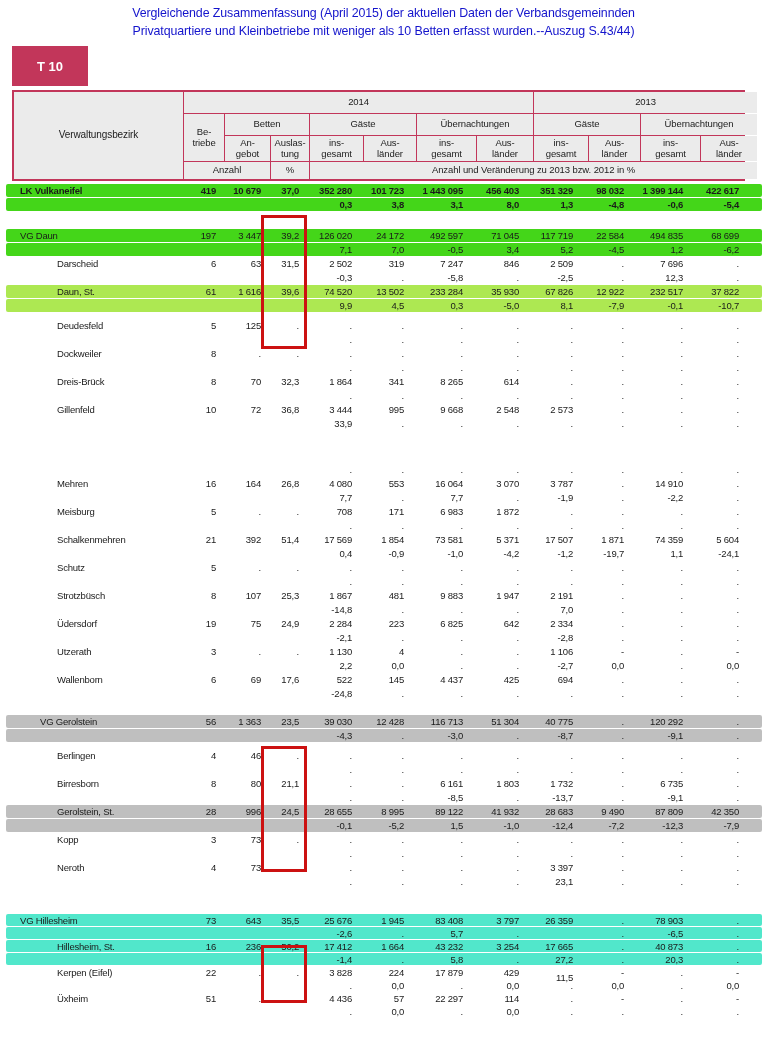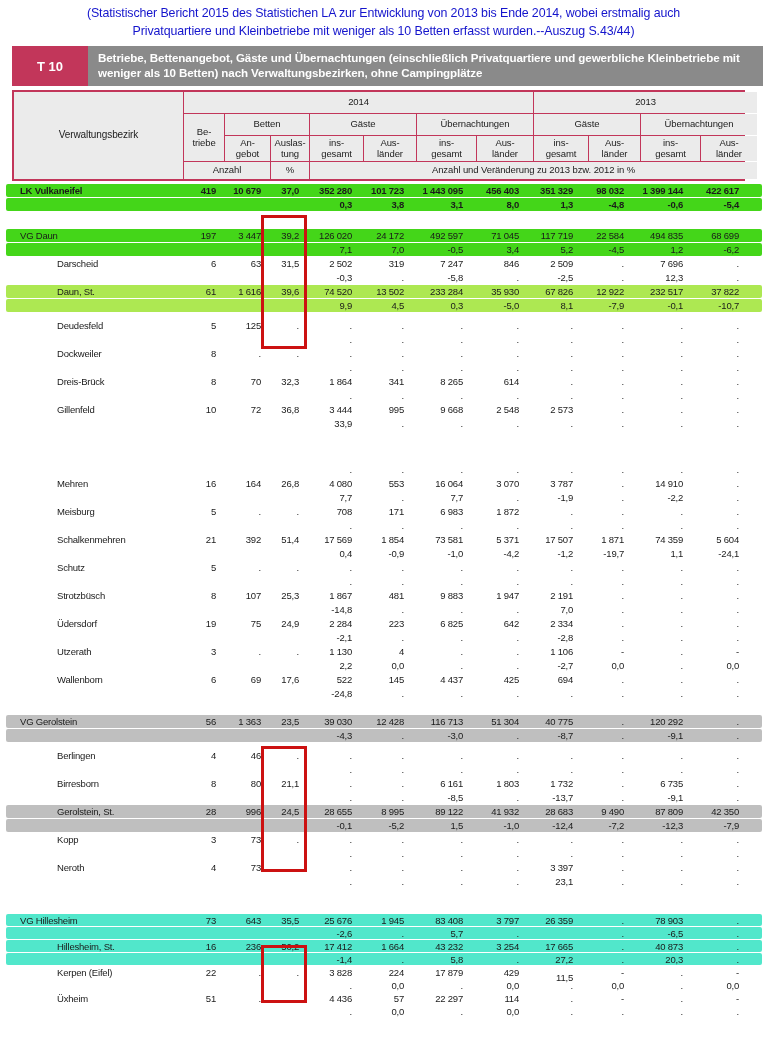--- a/index.html
+++ b/index.html
@@ -61,27 +61,26 @@
   .hl-gray .l::before{background:var(--hl-gray);opacity:.85;}
   .hl-cyan .l::before{background:var(--hl-cyan);opacity:.9;}
   
   .annbox{position:absolute;border:3px solid var(--ann-red);box-sizing:border-box;
           background:transparent;z-index:5;}
 </style>
 </head>
 <body>
 
 <div class="title">
-  <div>(Statistischer Bericht 2015 des Statistichen LA zur Entwicklung von 2013 bis Ende 2014, wobei erstmalig auch</div>
+  <div>Vergleichende Zusammenfassung (April 2015) der aktuellen Daten der Verbandsgemeinnden</div>
   <div>Privatquartiere und Kleinbetriebe mit weniger als 10 Betten erfasst wurden.--Auszug S.43/44)</div>
 </div>
 
 <div class="banner">
   <div class="banner-code">T 10</div>
-  <div class="banner-band">Betriebe, Bettenangebot, Gäste und Übernachtungen (einschließlich Privatquartiere und gewerbliche Kleinbetriebe mit weniger als 10 Betten) nach Verwaltungsbezirken, ohne Campingplätze</div>
 </div>
 
 <div class="hdr">
   <div class="hc c-region">Verwaltungsbezirk</div>
   <div class="hc c-2014">2014</div>
   <div class="hc c-2013">2013</div>
   <div class="hc c-betriebe">Be-
 triebe</div>
   <div class="hc c-betten">Betten</div>
   <div class="hc c-g14">Gäste</div>
@@ -537,21 +536,21 @@
         <div class="num" style="grid-column: 7;">.</div>
         <div class="num" style="grid-column: 8;">.</div>
         <div class="num" style="grid-column: 9;">.</div>
         <div class="num" style="grid-column: 10;">.</div>
         <div class="num" style="grid-column: 11;">.</div>
         <div class="num" style="grid-column: 12;">.</div>
       </div>
     </div>
     <div class="trow hl-gray" style="margin-top: 14px;">
       <div class="l">
-        <div class="name" style="grid-column: 1;">VG Gerolstein</div>
+        <div class="name" style="grid-column: 1; margin-left: 20px;">VG Gerolstein</div>
         <div class="num" style="grid-column: 2;">56</div>
         <div class="num" style="grid-column: 3;">1 363</div>
         <div class="num" style="grid-column: 4;">23,5</div>
         <div class="num" style="grid-column: 5;">39 030</div>
         <div class="num" style="grid-column: 6;">12 428</div>
         <div class="num" style="grid-column: 7;">116 713</div>
         <div class="num" style="grid-column: 8;">51 304</div>
         <div class="num" style="grid-column: 9;">40 775</div>
         <div class="num" style="grid-column: 10;">.</div>
         <div class="num" style="grid-column: 11;">120 292</div>

